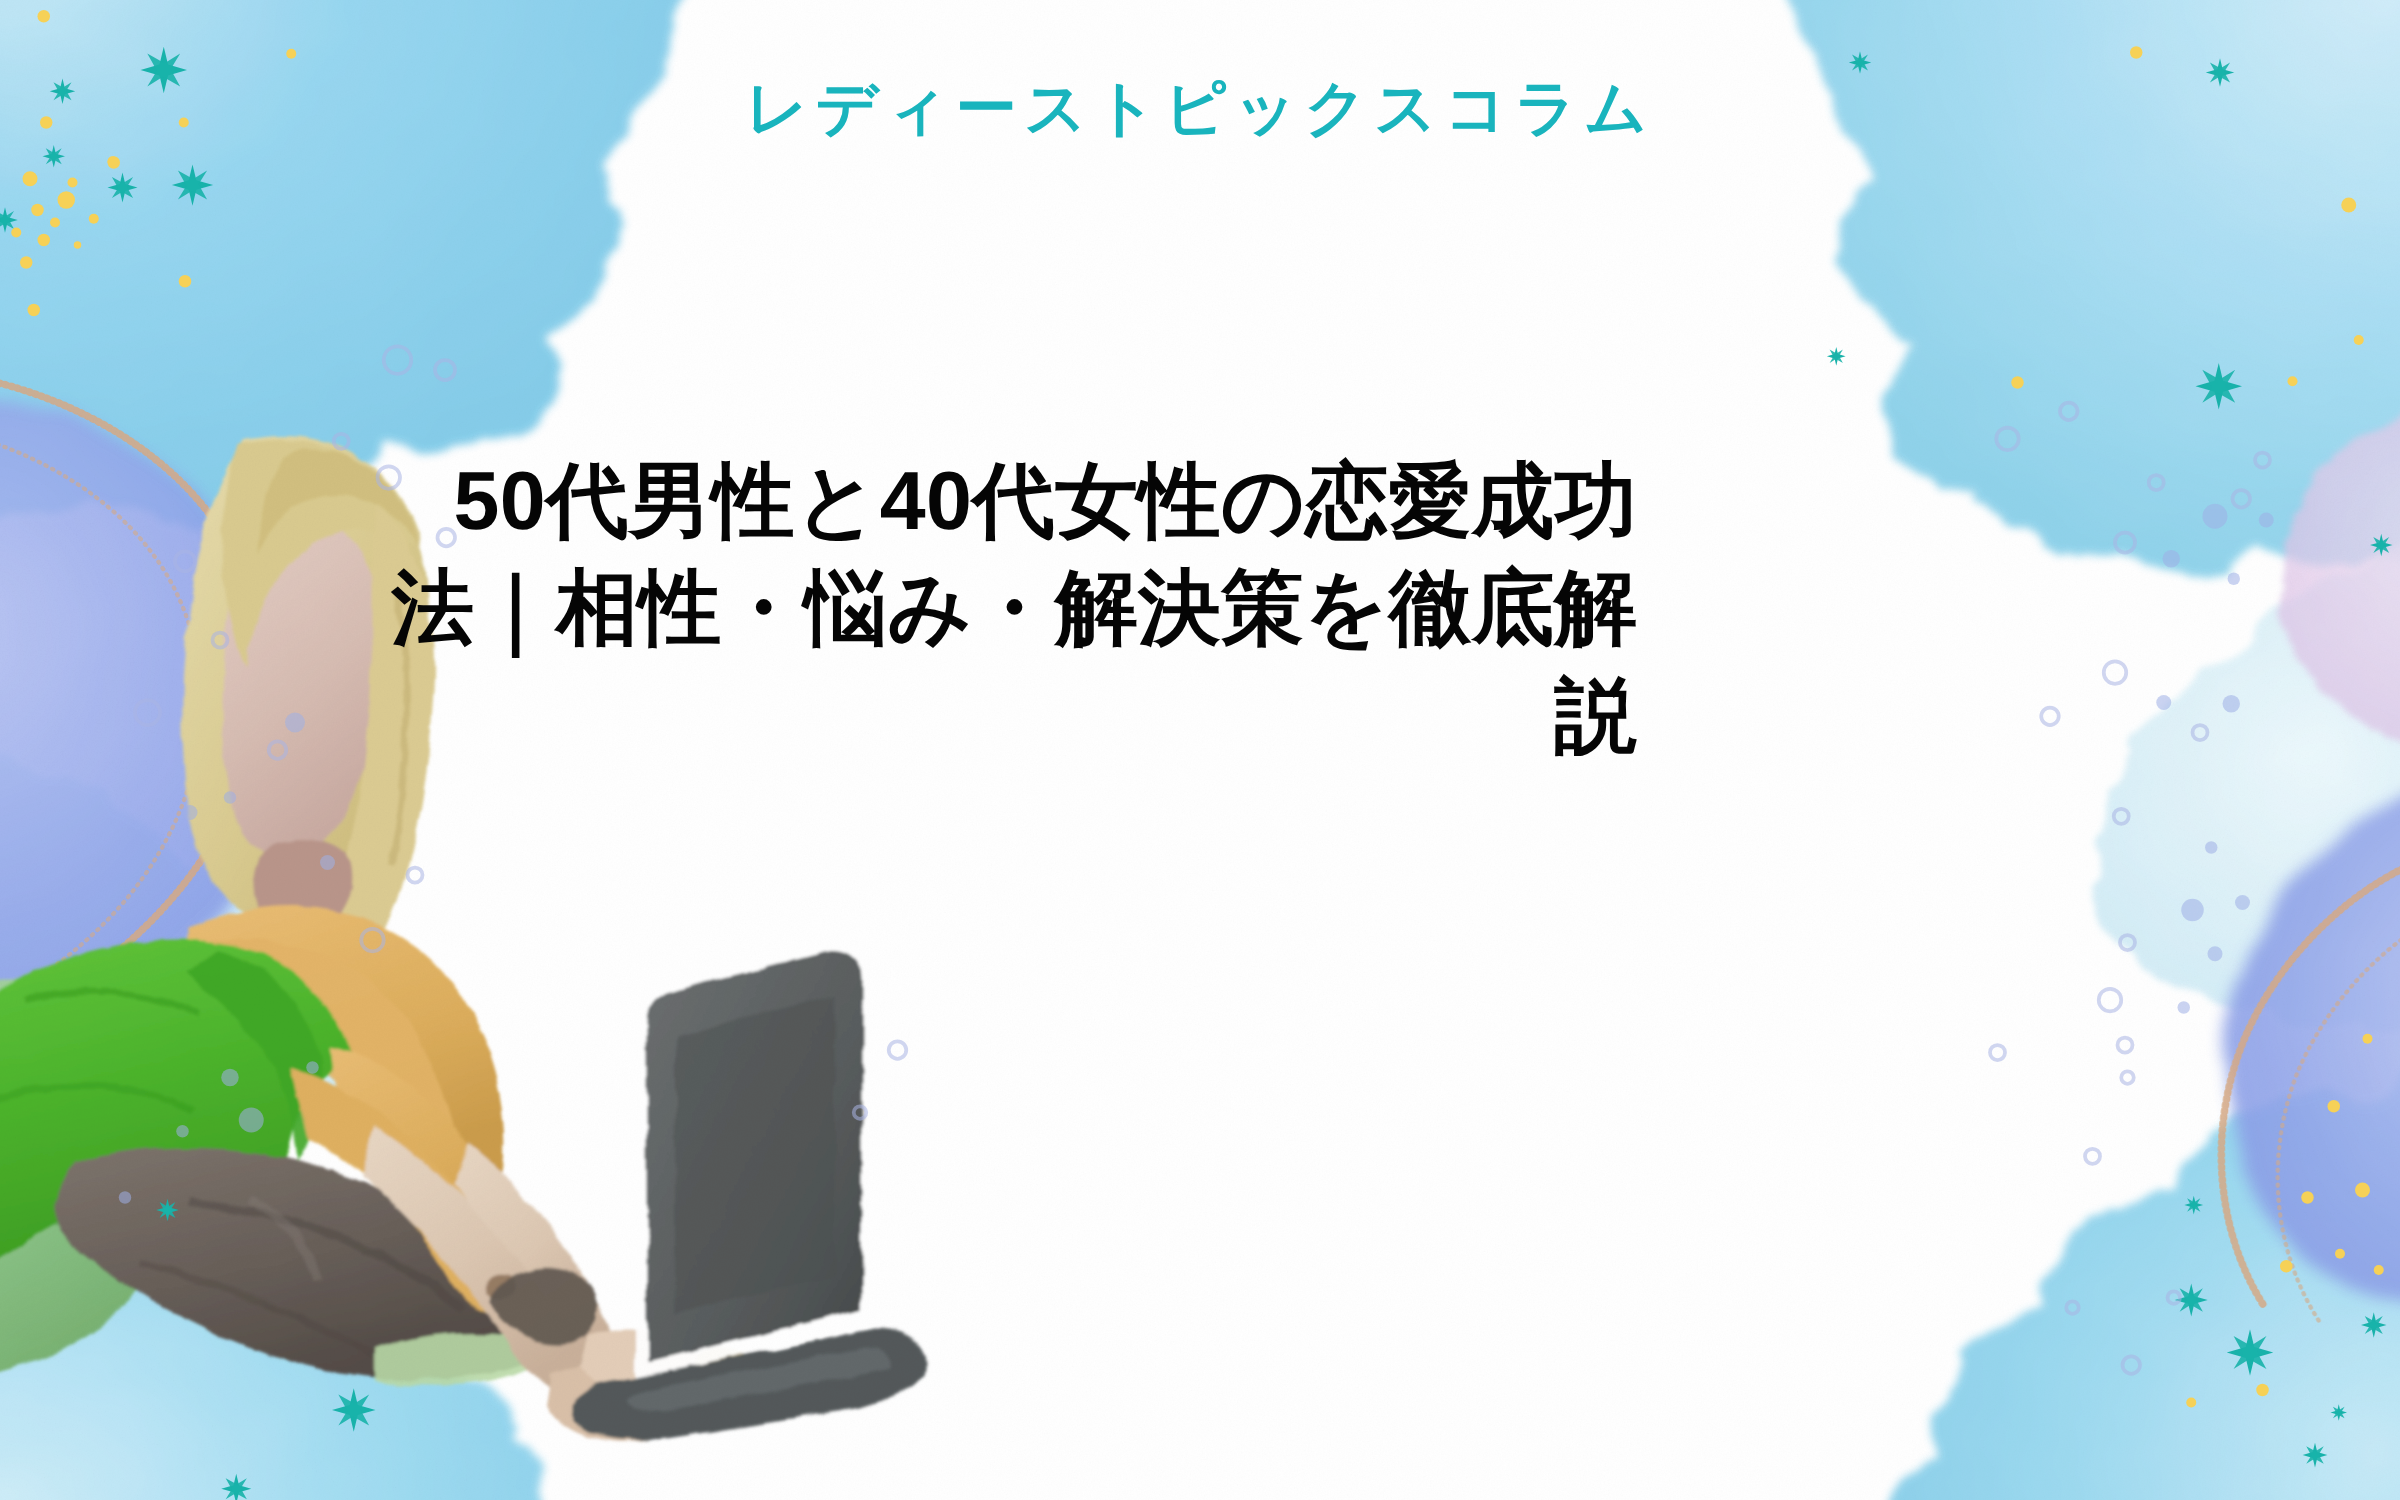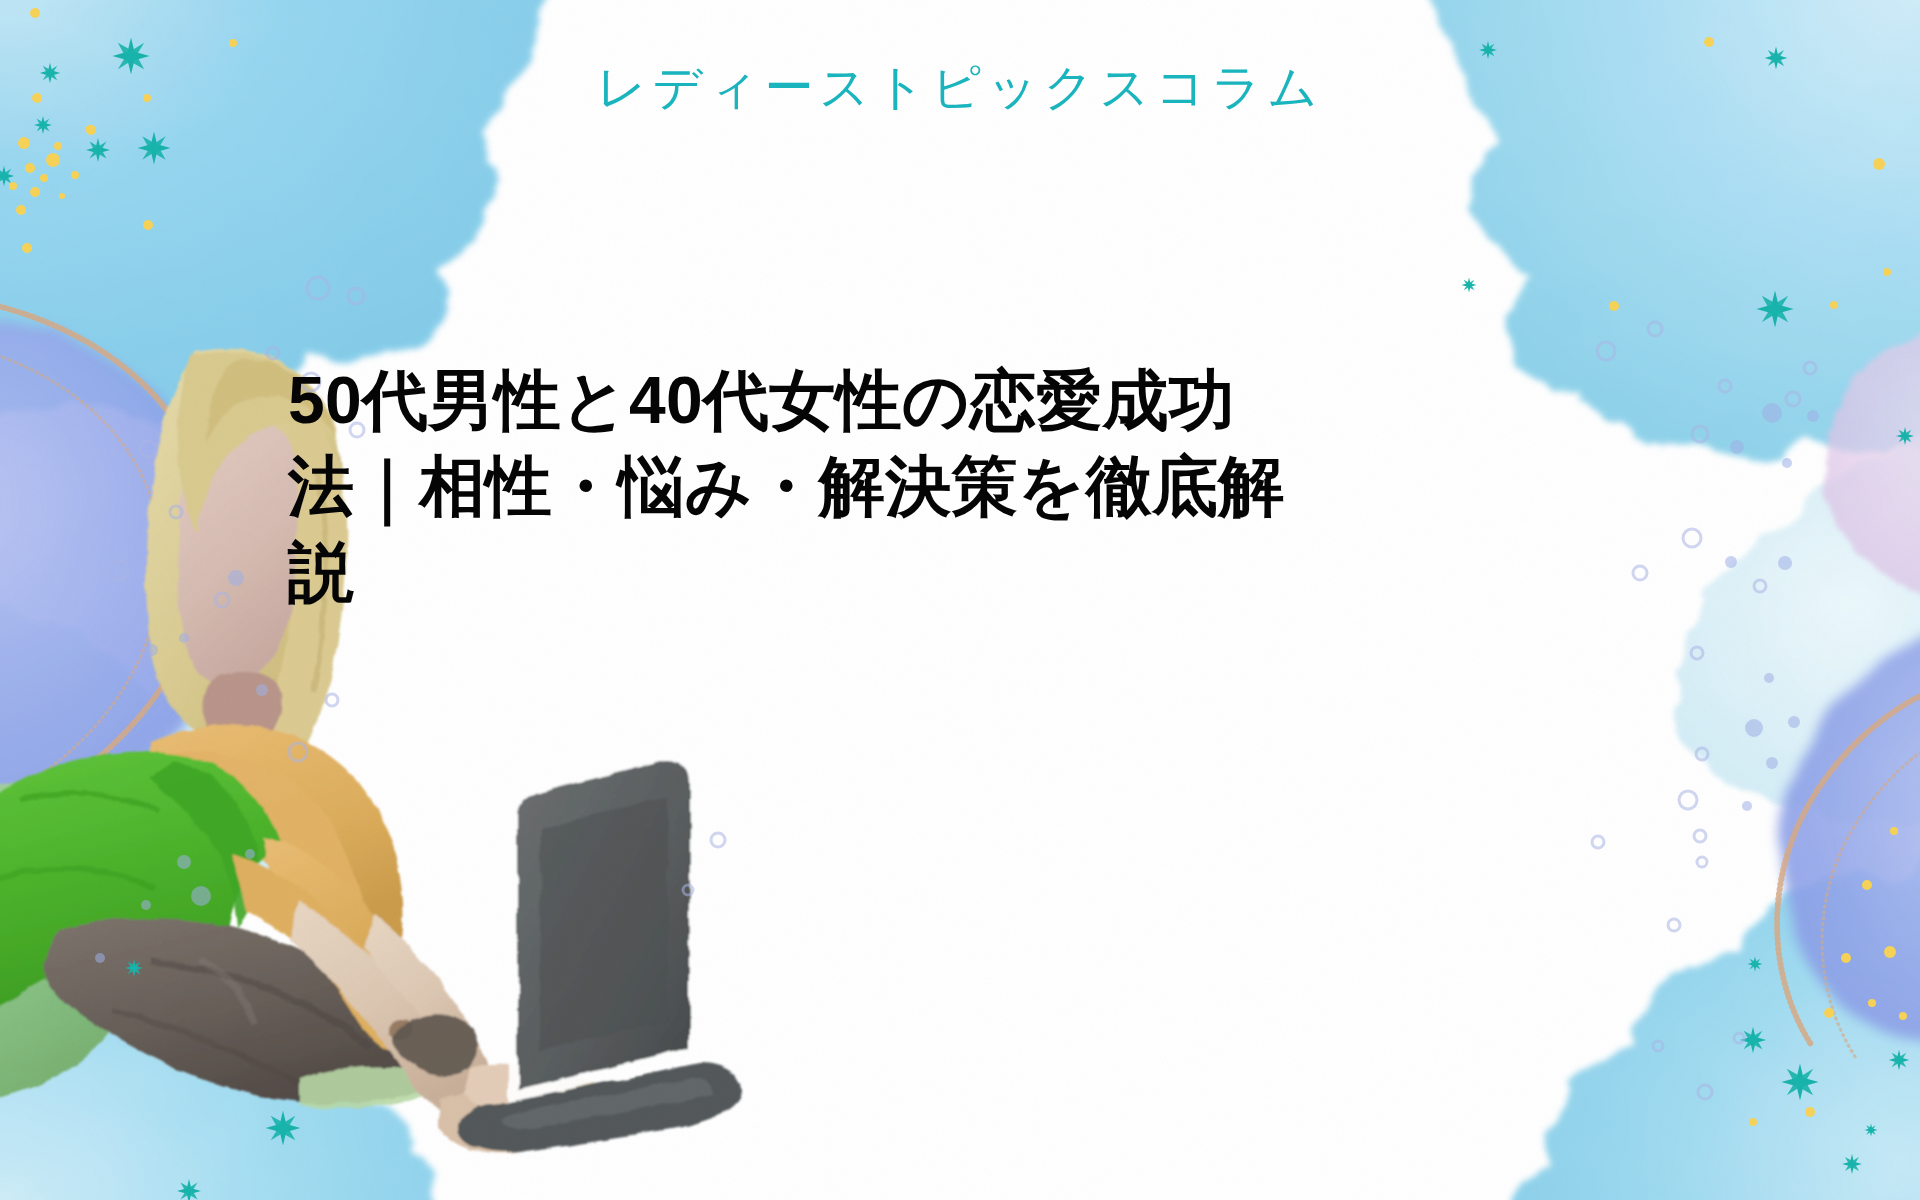--- a/index.html
+++ b/index.html
@@ -25,34 +25,34 @@
   #deco{z-index:2;pointer-events:none;}
 
   
   .kicker{
     position:absolute;
     z-index:5;
     left:0; right:0;
     top:58px;
     text-align:center;
     font-size:49px;
-    font-weight:400;
+    font-weight:700;
     letter-spacing:.12em;
     color:#19b4bd;
     line-height:1.2;
     white-space:nowrap;
     user-select:none;
   }
   .title-wrap{
     position:absolute;
     z-index:5;
-    left:288px;
+    left:300px;
     top:358px;
     width:1010px;
-    text-align:left;
+    text-align:right;
   }
   .title{
     margin:0;
     font-size:66px;
     font-weight:700;
     line-height:1.30;
     letter-spacing:.005em;
     color:#050505;
     word-break:break-all;
   }

